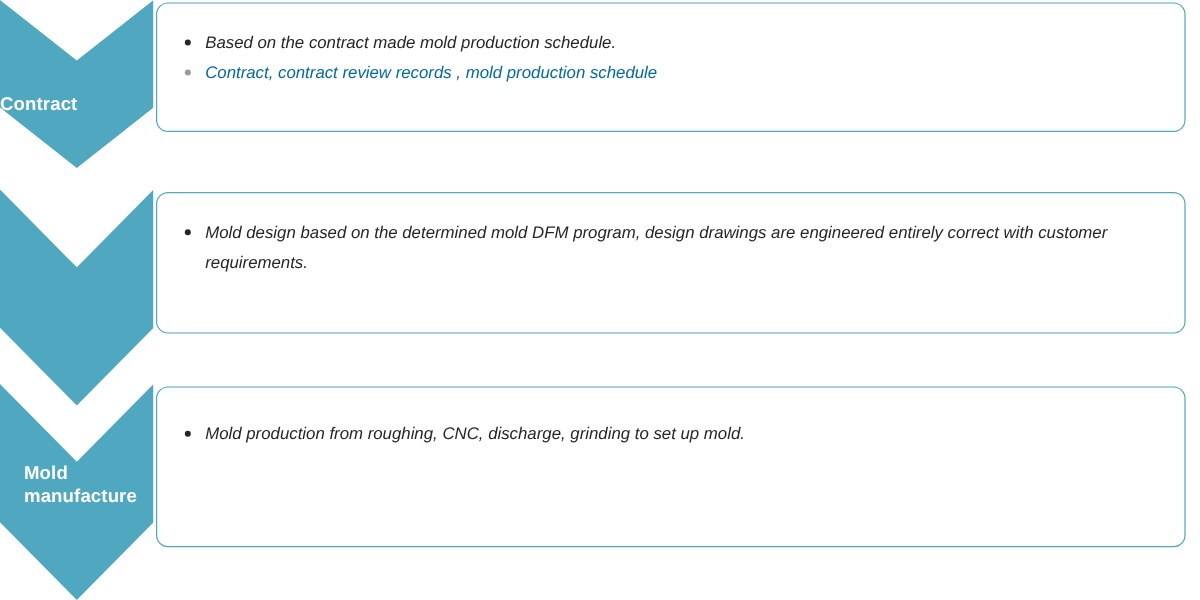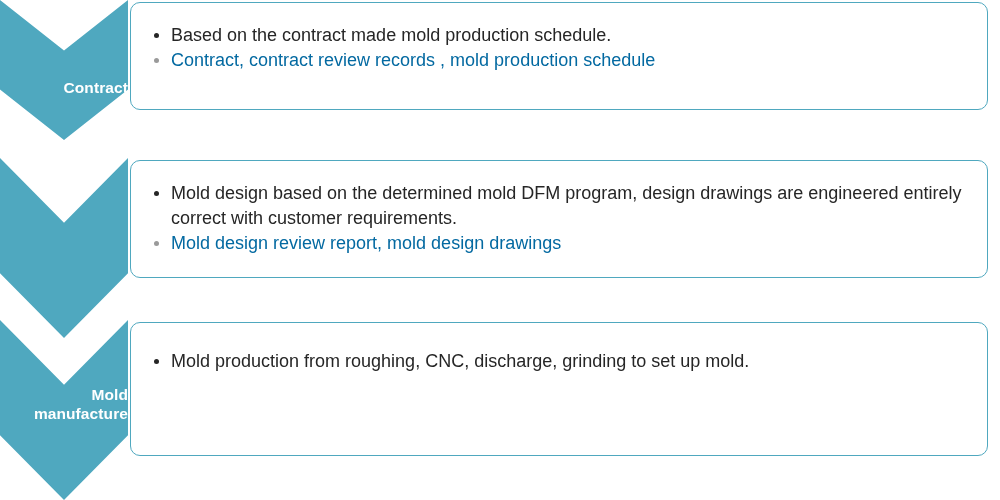--- a/index.html
+++ b/index.html
@@ -28,21 +28,21 @@
     width: 128px;
     background: #4FA8BF;
     -webkit-clip-path: polygon(0% 0%, 50% 36%, 100% 0%, 100% 64%, 50% 100%, 0% 64%);
     clip-path: polygon(0% 0%, 50% 36%, 100% 0%, 100% 64%, 50% 100%, 0% 64%);
   }
 
   .stage-chevron-label {
     position: absolute;
     left: 0;
     width: 128px;
-    text-align: right;
+    text-align: left;
     color: #ffffff;
     font-weight: bold;
     font-size: 15.5px;
     line-height: 19px;
     letter-spacing: 0.1px;
     white-space: pre-line;
   }
 
   
   .stage-card {
@@ -57,22 +57,23 @@
 
   .stage-bullets {
     list-style: none;
     margin: 0;
     padding: 0;
   }
 
   .bullet-row {
     position: relative;
     padding-left: 26px;
-    font-size: 18px;
+    font-size: 14px;
     line-height: 25px;
+    font-style: italic;
   }
 
   .bullet-row .bullet-dot {
     position: absolute;
     left: 9px;
     top: 10px;
     width: 5px;
     height: 5px;
     border-radius: 50%;
   }
@@ -91,21 +92,21 @@
     background: #9a9a9a;
   }
 
   
   .chev-1 { top: 0px;   height: 140px; }
   .chev-2 { top: 158px; height: 180px; }
   .chev-3 { top: 320px; height: 180px; }
 
   .lbl-1 { top: 78px;  }
   .lbl-2 { top: 238px; }
-  .lbl-3 { top: 385px; }
+  .lbl-3 { top: 385px; padding-left: 20px; }
 
   .card-1 { top: 2px;   height: 108px; padding: 20px 14px 0 14px; }
   .card-2 { top: 160px; height: 118px; padding: 20px 14px 12px 14px; }
   .card-3 { top: 322px; height: 134px; padding: 26px 14px 0 14px; }
 </style>
 </head>
 <body>
 
 <div id="flow-diagram">
 
@@ -126,24 +127,20 @@
   </div>
 
   <div class="stage-chevron chev-2"></div>
 
   <div class="stage-card card-2">
     <ul class="stage-bullets">
       <li class="bullet-row bullet-primary">
         <span class="bullet-dot"></span>
         <span>Mold design based on the determined mold DFM program, design drawings are engineered entirely correct with customer requirements.</span>
       </li>
-      <li class="bullet-row bullet-secondary">
-        <span class="bullet-dot"></span>
-        <span>Mold design review report, mold design drawings</span>
-      </li>
     </ul>
   </div>
 
   <div class="stage-chevron chev-3"></div>
   <div class="stage-chevron-label lbl-3">Mold
 manufacture</div>
 
   <div class="stage-card card-3">
     <ul class="stage-bullets">
       <li class="bullet-row bullet-primary">

